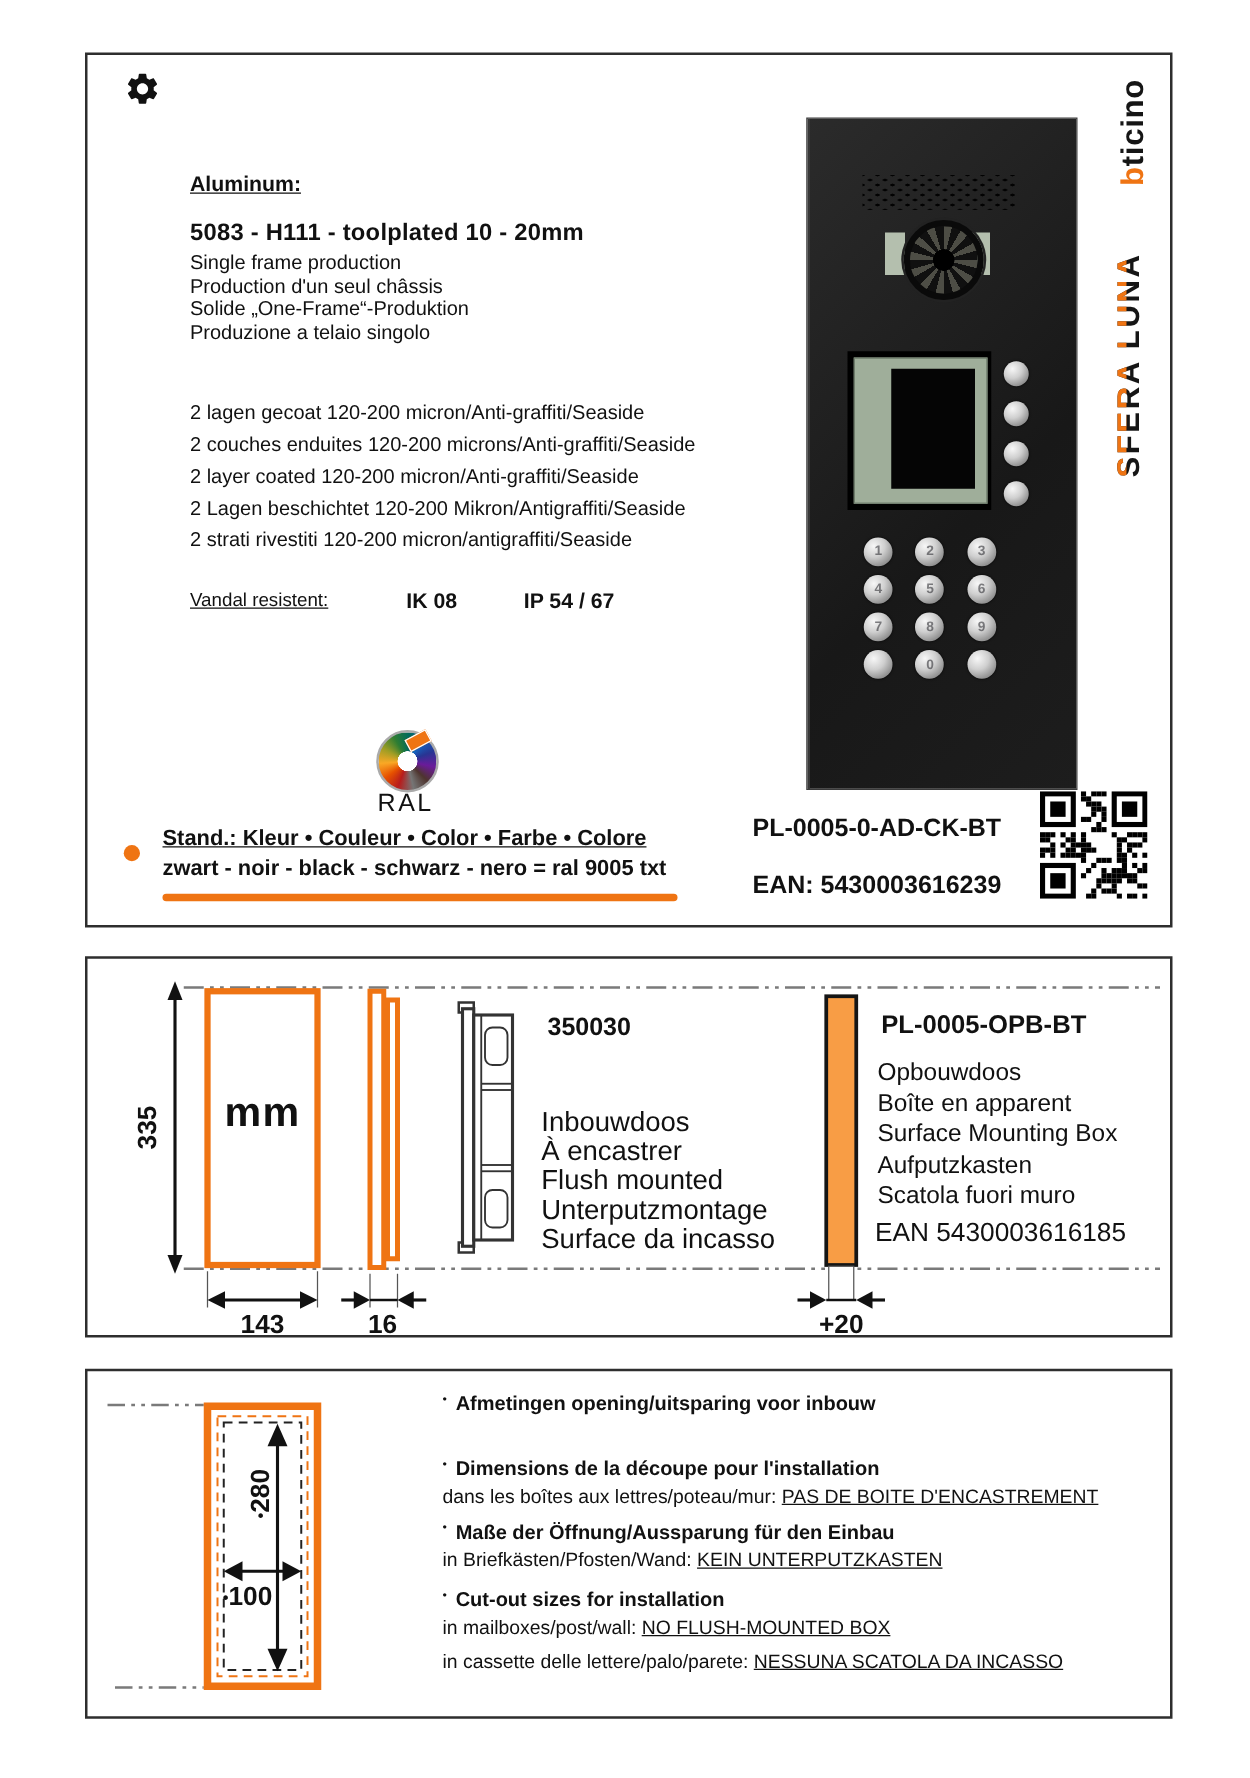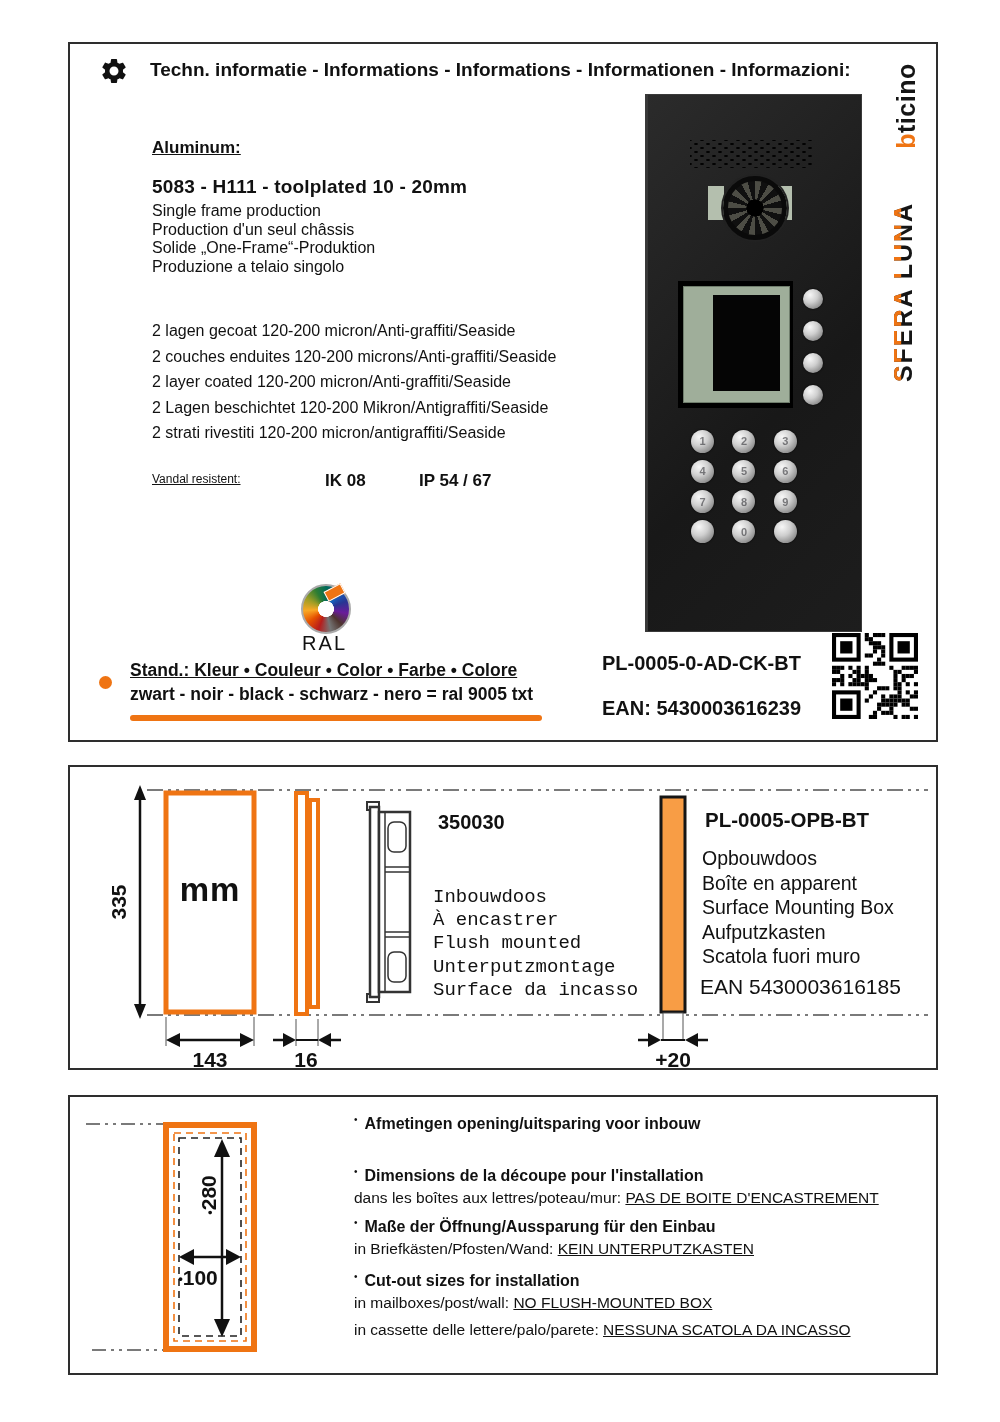--- a/index.html
+++ b/index.html
@@ -9,21 +9,21 @@
   .box{position:absolute;left:68px;width:870px;border:2px solid #2e2e2e;background:#fff;box-sizing:border-box;}
   .b{font-weight:bold;}
   .u{text-decoration:underline;}
   
   .hdr-title{left:80px;top:15px;font-size:19px;font-weight:bold;white-space:nowrap;}
   .gear{left:29px;top:12px;width:30px;height:30px;}
   .alu{left:82px;top:94px;font-size:17px;}
   .alloy{left:82px;top:132px;font-size:19px;letter-spacing:.2px;}
   .frames{left:82px;top:158px;font-size:16px;line-height:18.5px;}
   .coat{left:82px;top:274px;font-size:16px;line-height:25.5px;}
-  .vandal{left:82px;top:428px;font-size:12px;}
+  .vandal{left:82px;top:428px;font-size:15px;}
   .ik{left:255px;top:427px;font-size:17px;font-weight:bold;}
   .ip{left:349px;top:427px;font-size:17px;font-weight:bold;}
   .ral-wheel{left:231px;top:540px;width:46px;height:46px;border-radius:50%;border:2px solid #aaa;
      background:
        radial-gradient(circle at 50% 50%, #fff 0 24%, rgba(255,255,255,0) 25%),
        conic-gradient(from 200deg,#b71c1c,#e65100,#f9a825,#9e9d24,#2e7d32,#00695c,#1565c0,#283593,#6a1b9a,#4e342e,#757575,#b71c1c);}
   .ral-chip{left:255px;top:543px;width:17px;height:9px;background:#ef7413;border:1px solid #fff;transform:rotate(-28deg);}
   .ral-label{left:231px;top:588px;width:46px;text-align:right;font-size:20px;letter-spacing:2px;}
   .dot-bullet{left:29px;top:632px;width:13px;height:13px;border-radius:50%;background:#ef7413;}
   .color-head{left:60px;top:616px;font-size:17.5px;font-weight:bold;white-space:nowrap;}
@@ -63,42 +63,41 @@
   .sfera .sl{position:relative;display:inline-block;font-size:25px;font-weight:800;letter-spacing:2px;color:#151515;}
   .sfera .sl .sl-orange{position:absolute;left:0;top:0;color:#ef7413;clip-path:inset(0 0 58% 0);}
   
   .mm-label{left:96px;top:104px;width:88px;text-align:center;font-size:33px;font-weight:bold;letter-spacing:1px;}
   .dim{font-size:21px;font-weight:bold;text-align:center;}
   .d335{left:19px;top:123px;width:60px;transform:rotate(-90deg);}
   .d143{left:110px;top:281px;width:60px;}
   .d16{left:216px;top:281px;width:40px;}
   .d20{left:573px;top:281px;width:60px;}
   .m-code{left:368px;top:44px;font-size:20px;font-weight:bold;}
-  .m-lines{left:363px;top:119px;font-size:19px;line-height:23.2px;font-family:Liberation Mono, monospace;}
+  .m-lines{left:363px;top:119px;font-size:22px;line-height:23.2px;}
   .s-code{left:635px;top:41px;font-size:20.5px;font-weight:bold;}
   .s-lines{left:632px;top:79px;font-size:19.5px;line-height:24.6px;}
   .s-ean{left:630px;top:208px;font-size:21px;font-weight:normal;}
   
   .note{left:284px;font-size:15.5px;line-height:22px;white-space:nowrap;}
   .note .nt{font-weight:bold;font-size:16px;}
   .note .bl{font-size:10px;vertical-align:6px;margin-right:7px;}
   .d280{left:111px;top:86px;width:56px;transform:rotate(-90deg);}
   .d100{left:93px;top:169px;width:70px;}
   .dim .dot{font-size:13px;vertical-align:2px;}
 </style>
 </head>
 <body>
 
 <div class="page">
 
   <div class="box" style="top:42px;height:700px;">
     <svg class="abs gear" viewBox="0 0 24 24">
       <path fill="#111" d="M19.14,12.94c0.04-0.3,0.06-0.61,0.06-0.94c0-0.32-0.02-0.64-0.07-0.94l2.03-1.58c0.18-0.14,0.23-0.41,0.12-0.61l-1.92-3.32c-0.12-0.22-0.37-0.29-0.59-0.22l-2.39,0.96c-0.5-0.38-1.03-0.7-1.62-0.94L14.4,2.81c-0.04-0.24-0.24-0.41-0.48-0.41h-3.84c-0.24,0-0.43,0.17-0.47,0.41L9.25,5.35C8.66,5.59,8.12,5.92,7.63,6.29L5.24,5.33c-0.22-0.08-0.47,0-0.59,0.22L2.74,8.87C2.62,9.08,2.66,9.34,2.86,9.48l2.03,1.58C4.84,11.36,4.8,11.69,4.8,12s0.02,0.64,0.07,0.94l-2.03,1.58c-0.18,0.14-0.23,0.41-0.12,0.61l1.92,3.32c0.12,0.22,0.37,0.29,0.59,0.22l2.39-0.96c0.5,0.38,1.03,0.7,1.62,0.94l0.36,2.54c0.05,0.24,0.24,0.41,0.48,0.41h3.84c0.24,0,0.44-0.17,0.47-0.41l0.36-2.54c0.59-0.24,1.13-0.56,1.62-0.94l2.39,0.96c0.22,0.08,0.47,0,0.59-0.22l1.92-3.32c0.12-0.22,0.07-0.47-0.12-0.61L19.14,12.94z M12,15.6c-1.98,0-3.6-1.62-3.6-3.6s1.62-3.6,3.6-3.6s3.6,1.62,3.6,3.6S13.98,15.6,12,15.6z"></path>
     </svg>
-    <div class="abs hdr-title">Techn. informatie - Informations - Informations - Informationen - Informazioni:</div>
 
     <div class="abs alu"><span class="b u">Aluminum:</span></div>
     <div class="abs alloy b">5083 - H111 - toolplated 10 - 20mm</div>
     <div class="abs frames">
       <div>Single  frame production</div>
       <div>Production d'un seul châssis</div>
       <div>Solide „One-Frame“-Produktion</div>
       <div>Produzione a telaio singolo</div>
     </div>
     <div class="abs coat">

